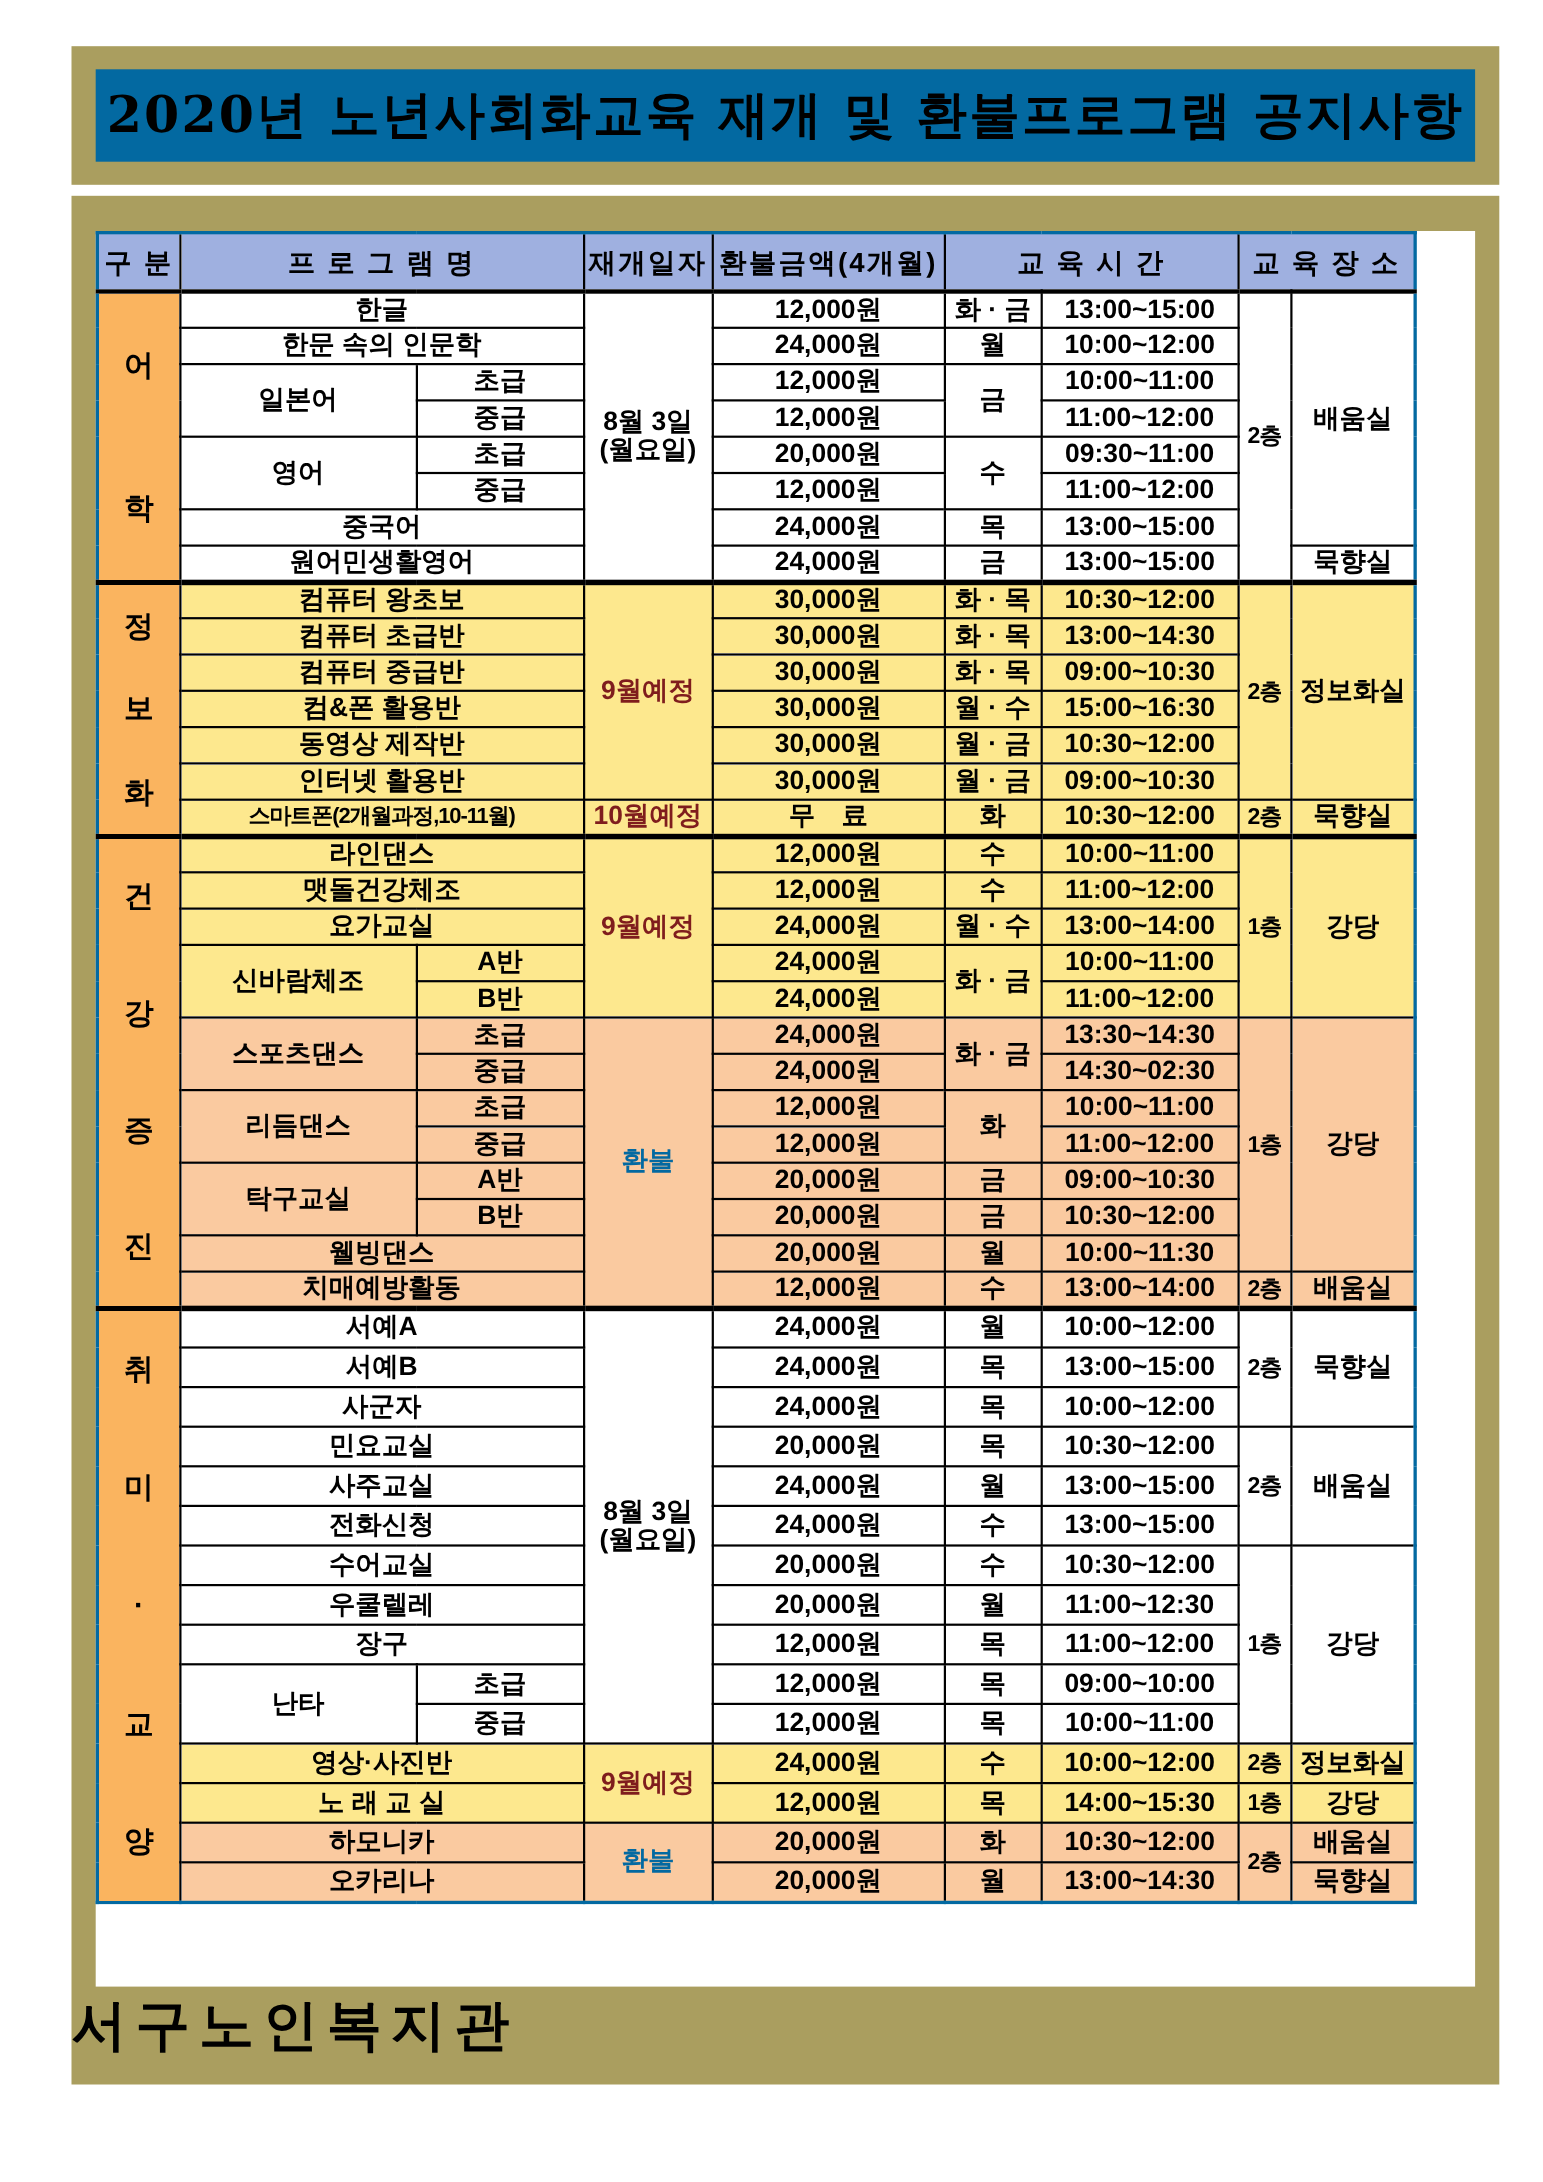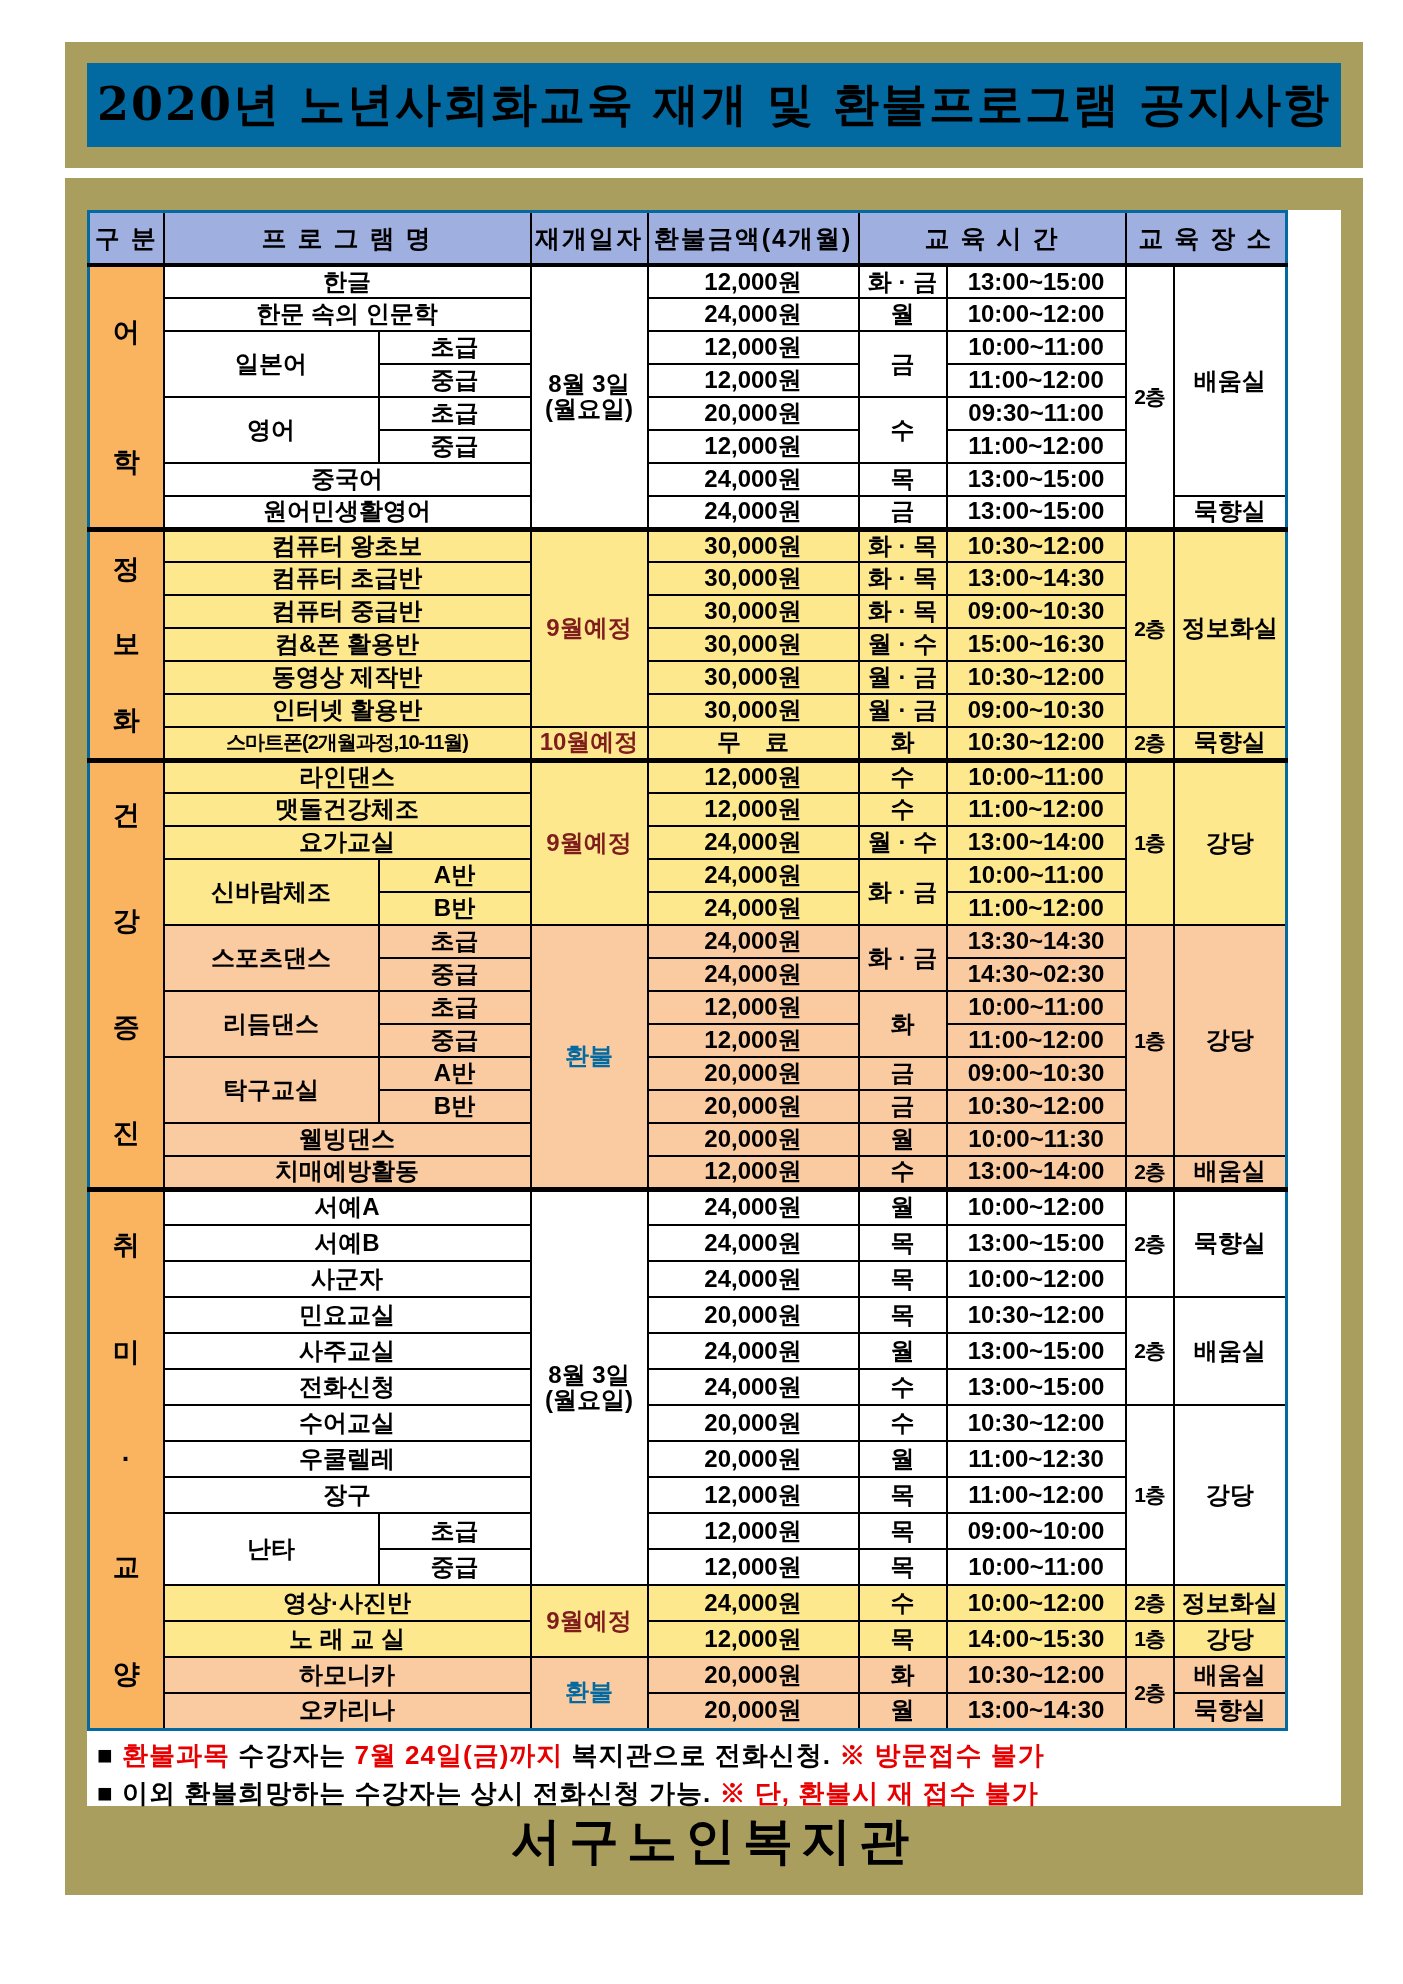--- a/index.html
+++ b/index.html
@@ -55,21 +55,21 @@
   
   #notes{padding:5px 4px 0 10px;}
   .note-line{
     font-size:26px;font-weight:bold;line-height:38px;letter-spacing:1px;
     white-space:nowrap;color:#000;
   }
   .note-line .red{color:#e80000;}
   
   #footer-band{
     position:absolute;left:0;right:0;bottom:0;height:108px;
-    display:flex;align-items:center;justify-content:center;
+    display:flex;align-items:center;justify-content:flex-start;
   }
   #footer-band .footer-text{
     font-family:"DejaVu Serif",serif;font-size:50px;font-weight:bold;
     letter-spacing:8px;color:#000;
   }
 </style>
 </head>
 <body>
 
 <div class="khaki" id="title-block">
@@ -398,21 +398,17 @@
           </tr>
           <tr class="r36">
             <td colspan="2" class="s">오카리나</td>
             <td class="s">20,000원</td>
             <td class="s">월</td>
             <td class="s">13:00~14:30</td>
             <td class="s">묵향실</td>
           </tr>
         </tbody>
     </table>
-    <div id="notes">
-        <div class="note-line"><span>■ </span><span class="red">환불과목</span><span> 수강자는 </span><span class="red">7월 24일(금)까지</span><span> 복지관으로 전화신청.  </span><span class="red">※ 방문접수 불가</span></div>
-        <div class="note-line"><span>■ 이외 환불희망하는 수강자는 상시 전화신청 가능. </span><span class="red">※ 단, 환불시 재 접수 불가</span></div>
-      </div>
   </div>
   <div id="footer-band">
     <div class="footer-text">서구노인복지관</div>
   </div>
 </div>
 
 </body></html>

